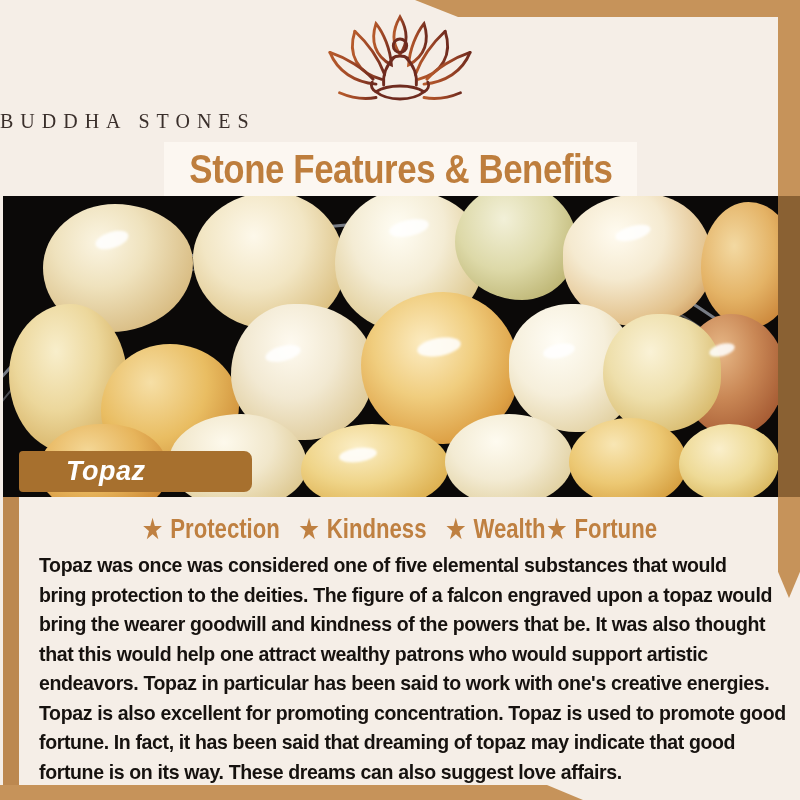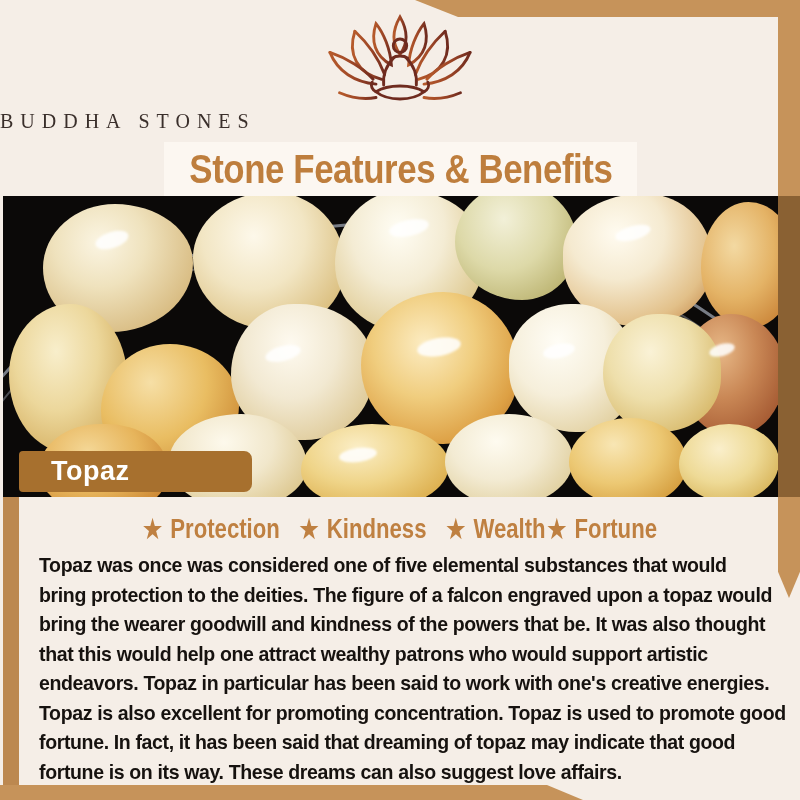--- a/index.html
+++ b/index.html
@@ -54,21 +54,21 @@
   .rim2{left:-52px;top:40px;width:874px;height:612px;border:2px solid rgba(210,218,236,.32);}
   .stone{position:absolute;}
   .glint{position:absolute;background:rgba(255,255,255,.85);border-radius:50%;filter:blur(1px);}
   
   .topaz-label{
     position:absolute;left:19px;top:451px;width:233px;height:41px;
     background:#a7702e;border-radius:4px 8px 8px 4px;
     display:flex;align-items:center;
   }
   .topaz-label span{
-    color:#ffffff;font-size:27px;font-weight:bold;padding-left:32px;letter-spacing:.5px;
+    color:#ffffff;font-size:27px;font-weight:bold;padding-left:47px;letter-spacing:.5px;font-style:italic;
   }
   
   .features-row{
     position:absolute;left:0;top:510px;width:800px;height:38px;
     display:flex;align-items:center;justify-content:center;
     color:#bf8041;font-weight:bold;font-size:27px;white-space:nowrap;
     transform:scaleX(.82);
   }
   .feature-pair{display:inline-flex;align-items:center;margin-left:24px;}
   .feature-pair:first-child{margin-left:0;}

